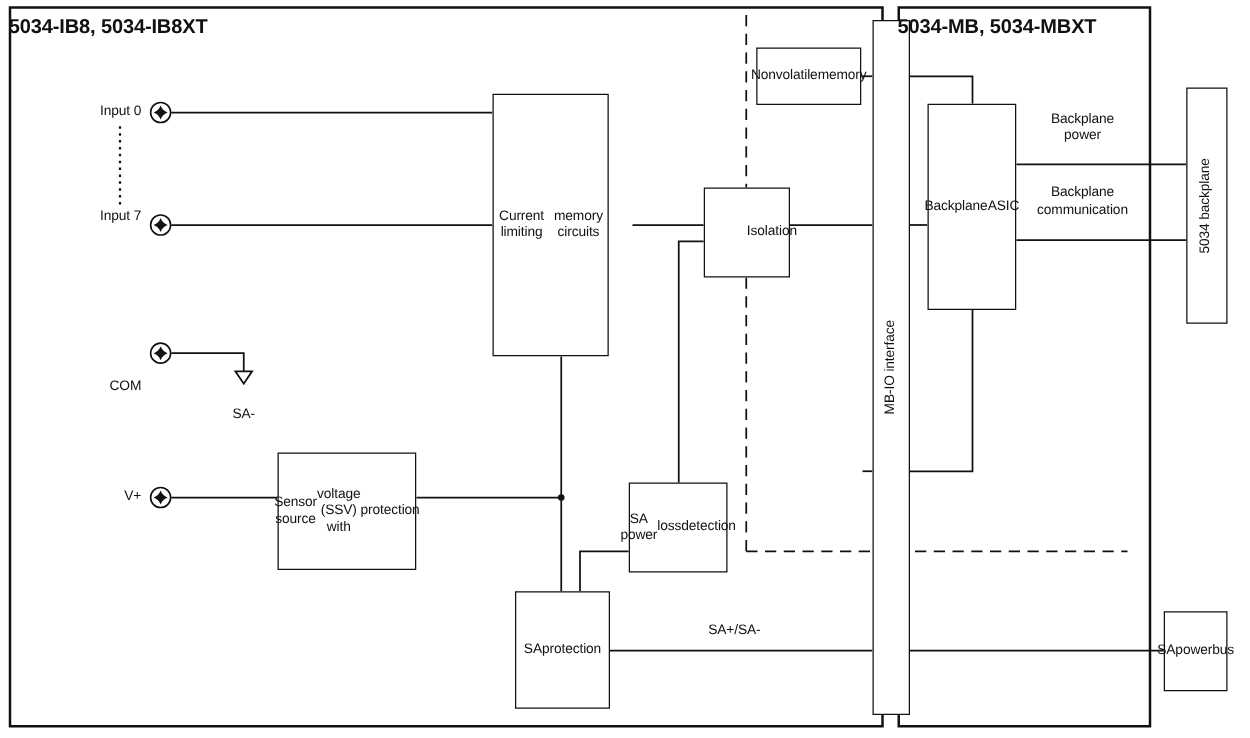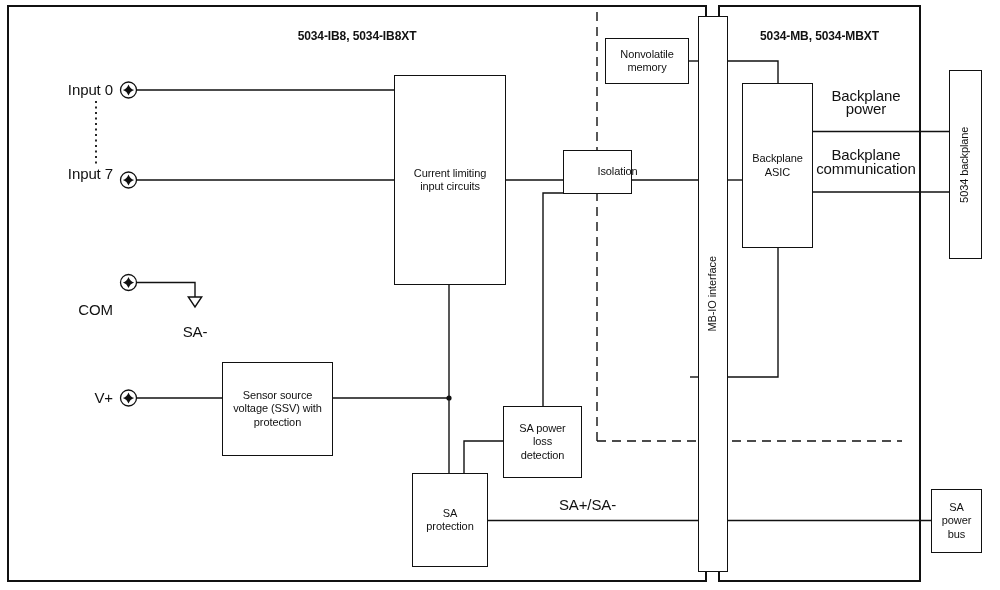--- a/index.html
+++ b/index.html
@@ -16,52 +16,50 @@
   }
   .outer-box {
     position: absolute;
     border: 2px solid #111111;
     background: transparent;
     z-index: 1;
   }
   .module-title {
     position: absolute;
     z-index: 4;
-    font-size: 12px;
+    font-size: 16px;
     font-weight: bold;
-    text-align: center;
-    margin-top: 16px;
   }
   svg.wires {
     position: absolute;
     left: 0; top: 0;
     z-index: 2;
   }
   .block {
     position: absolute;
     background: #ffffff;
     border: 1.4px solid #111111;
     z-index: 3;
     display: flex;
-    flex-direction: column;
+    flex-direction: row;
     align-items: center;
     justify-content: center;
     text-align: center;
     font-size: 11px;
     line-height: 13.5px;
   }
   .block.vtext span {
     transform: rotate(-90deg);
     white-space: nowrap;
   }
   .bar { border-width: 1.5px; }
   .wire-label, .term-label {
     position: absolute;
     z-index: 4;
-    font-size: 15px;
+    font-size: 11px;
     line-height: 13.5px;
     background: transparent;
   }
   .term-label { text-align: right; }
   .center { text-align: center; }
 </style>
 </head>
 <body>
 
 <div class="canvas">
@@ -133,42 +131,42 @@
   <div class="wire-label center" style="left:540px; top:498px; width:95px;">SA+/SA-</div>
   <div class="wire-label center" style="left:816px; top:88.5px; width:100px;">
     <div>Backplane</div>
     <div>power</div>
   </div>
   <div class="wire-label center" style="left:801px; top:148px; width:130px;">
     <div>Backplane</div>
     <div>communication</div>
   </div>
 
-  <div class="block" style="left:394px; top:75px; width:112px; height:210px;">
+  <div class="block" style="left:394px; top:75px; width:93px; height:210px;">
     <div>Current limiting</div>
-    <div>input circuits</div>
+    <div>memory circuits</div>
   </div>
 
-  <div class="block" style="left:563px; top:150px; width:69px; height:44px;padding-left:40px;">
+  <div class="block" style="left:563px; top:150px; width:69px; height:72px;padding-left:40px;">
     <div>Isolation</div>
   </div>
 
   <div class="block" style="left:605px; top:38px; width:84px; height:46px;">
     <div>Nonvolatile</div>
     <div>memory</div>
   </div>
 
 
   <div class="block" style="left:222px; top:362px; width:111px; height:94px;">
     <div>Sensor source</div>
     <div>voltage (SSV) with</div>
     <div>protection</div>
   </div>
 
-  <div class="block" style="left:503px; top:406px; width:79px; height:72px;">
+  <div class="block" style="left:503px; top:386px; width:79px; height:72px;">
     <div>SA power</div>
     <div>loss</div>
     <div>detection</div>
   </div>
 
   <div class="block" style="left:412px; top:473px; width:76px; height:94px;">
     <div>SA</div>
     <div>protection</div>
   </div>
 

